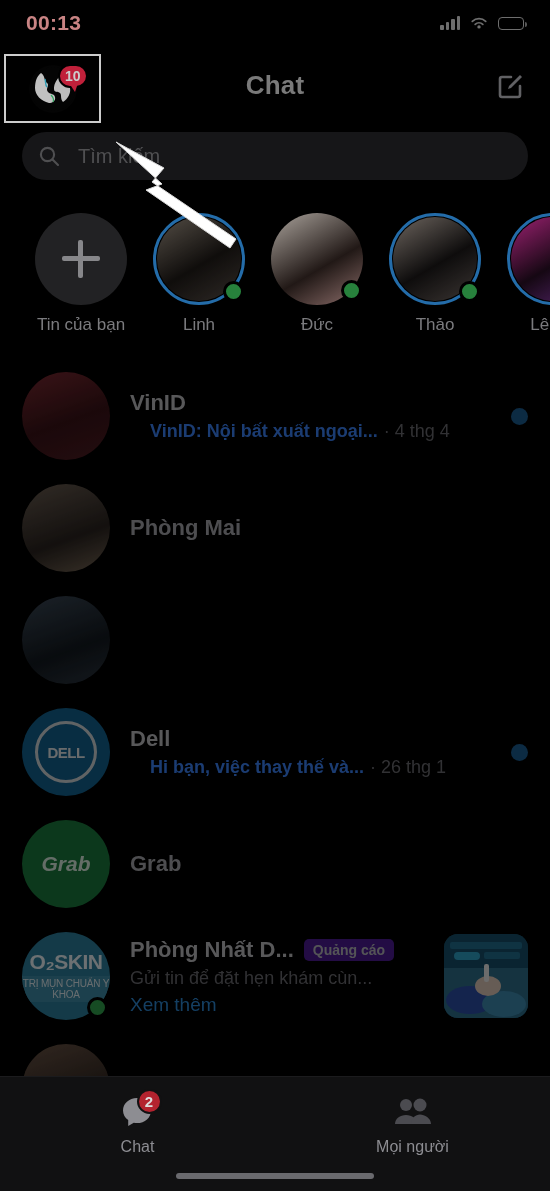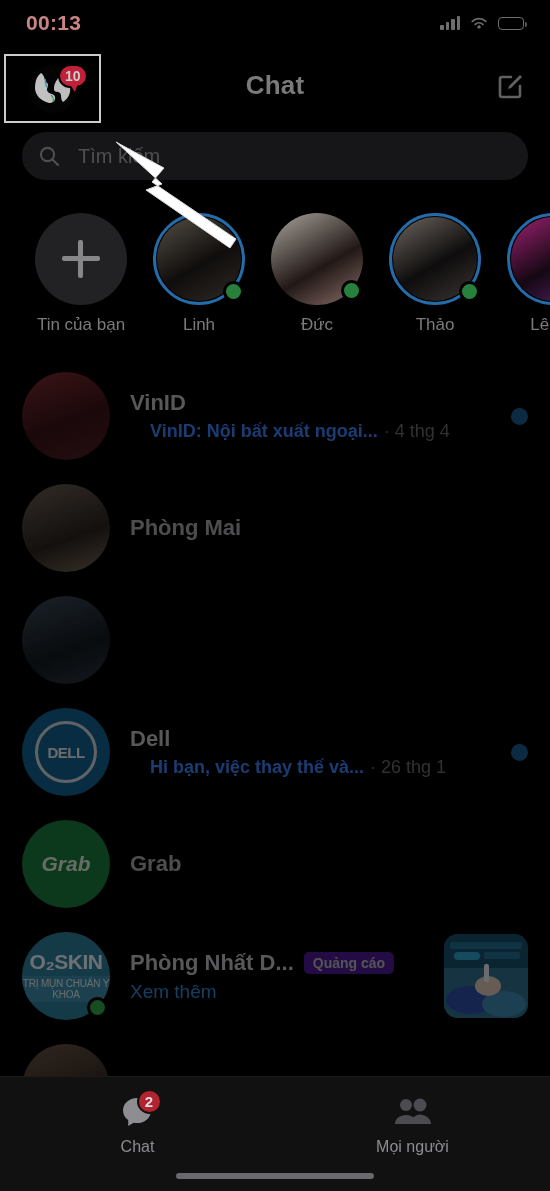--- a/index.html
+++ b/index.html
@@ -315,20 +315,23 @@
           <span class="o2-sub">TRỊ MỤN CHUẨN Y KHOA</span>
         </div>
           </div>
         <span class="online" style="right:2px;bottom:2px"></span>
       </div>
       <div class="row-body">
         <div class="row-top">
           <div class="row-name unread">Phòng Nhất D...</div>
           <span class="adbadge">Quảng cáo</span>
         </div>
+        <div class="row-sub">
+          <span class="msg">Gửi tin để đặt hẹn khám cùn...</span>
+        </div>
         <div class="cta">Xem thêm</div>
       </div>
       <div class="ad-thumb">
         <svg viewBox="0 0 84 84" width="84" height="84">
           <rect width="84" height="84" fill="#17506b"></rect>
           <rect y="34" width="84" height="50" fill="#2f6f8c"></rect>
           <rect x="6" y="8" width="72" height="7" rx="2" fill="#2a86ad" opacity=".55"></rect>
           <rect x="10" y="18" width="26" height="8" rx="4" fill="#2fa3c9"></rect>
           <rect x="40" y="18" width="36" height="7" rx="2" fill="#2a86ad" opacity=".55"></rect>
           <ellipse cx="26" cy="66" rx="24" ry="14" fill="#2b4fa8"></ellipse>

